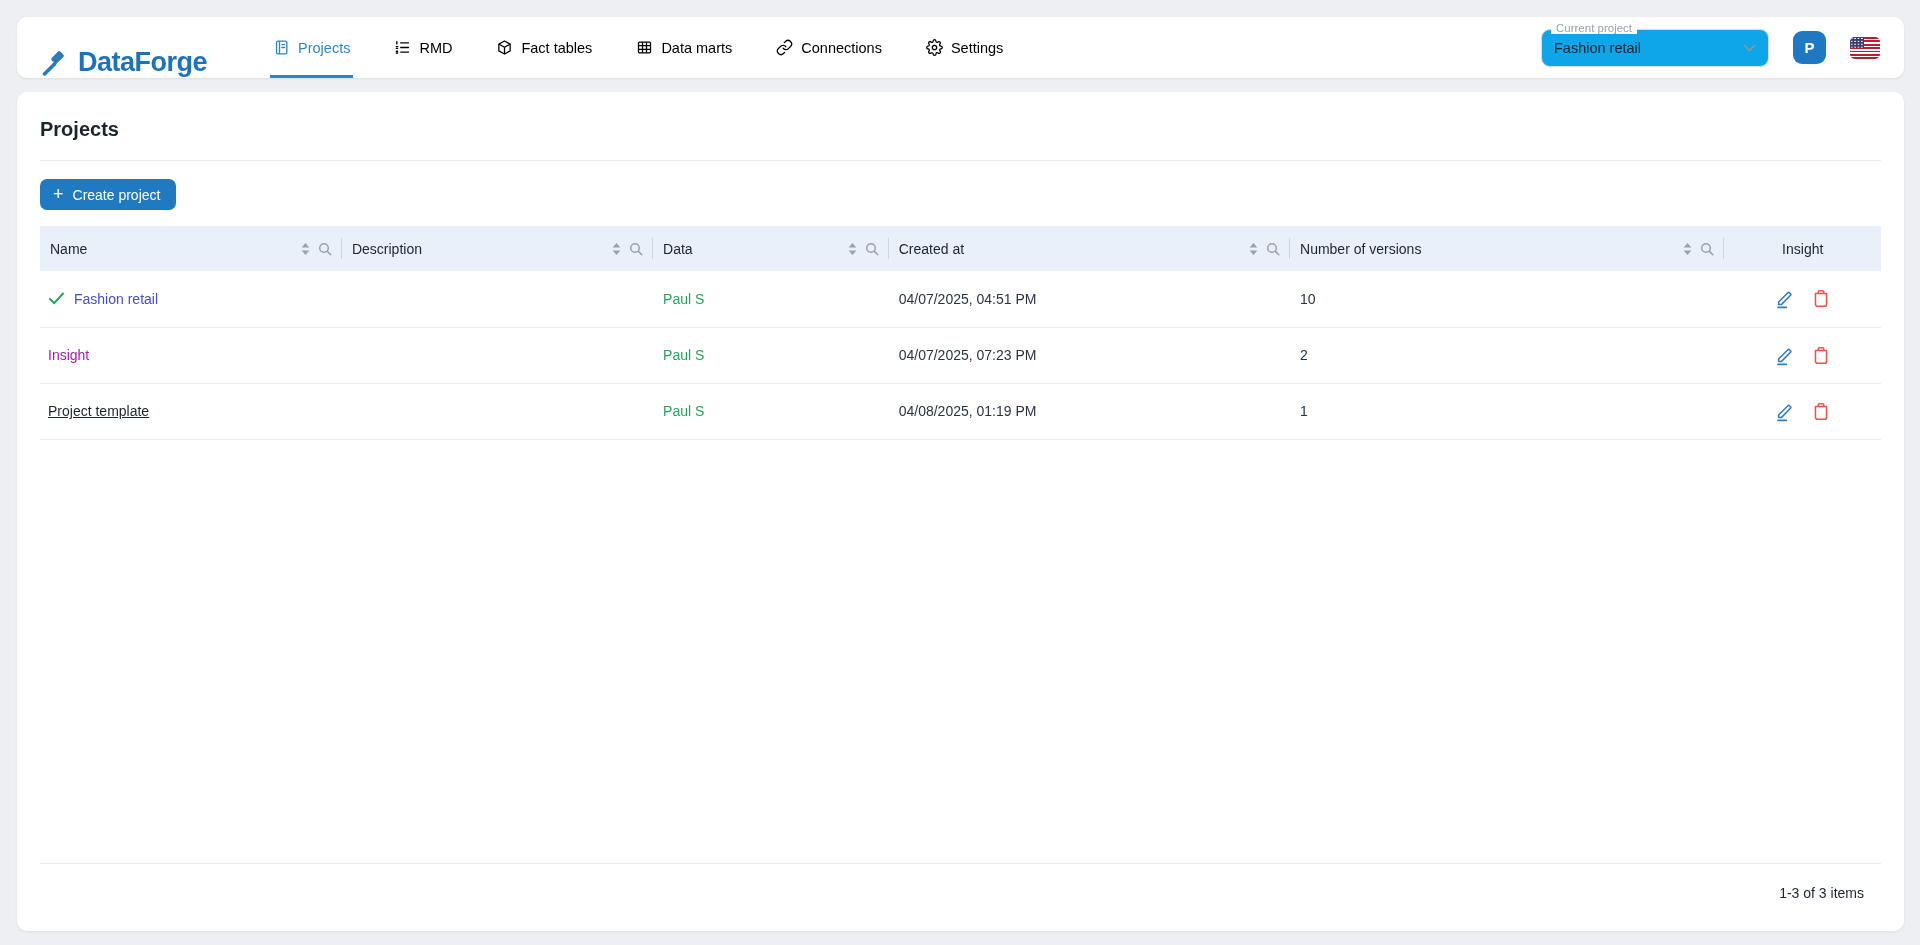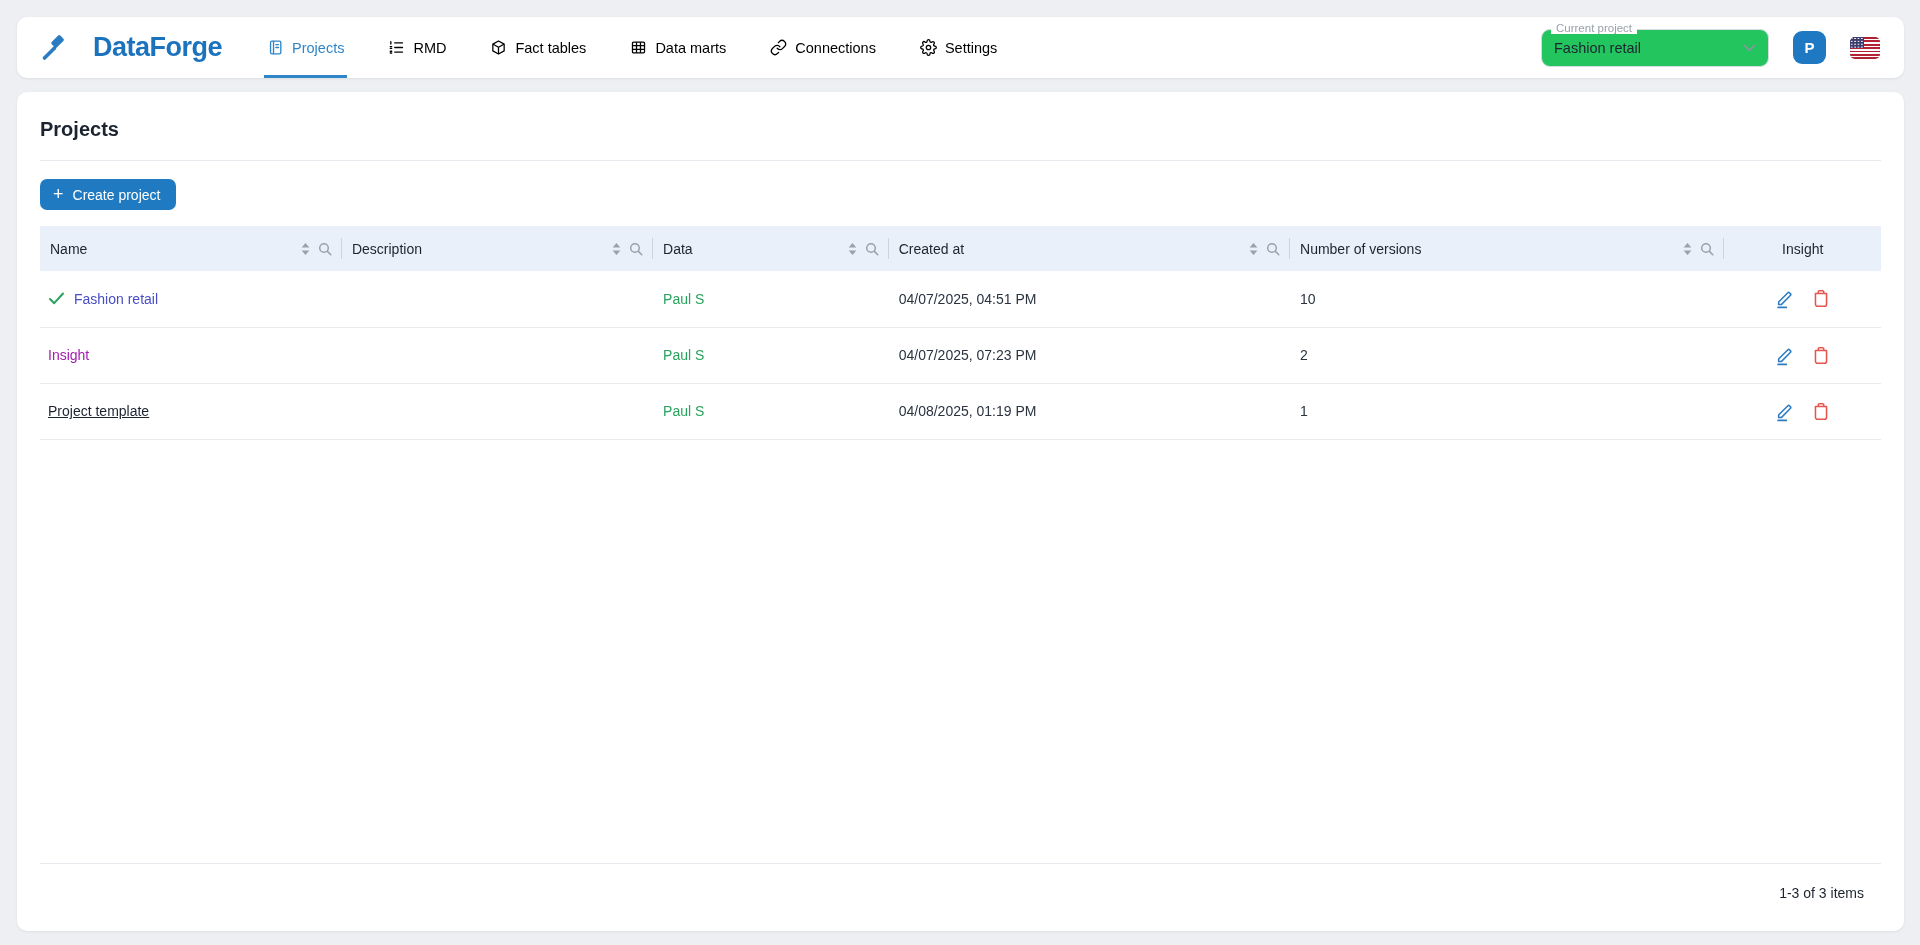--- a/index.html
+++ b/index.html
@@ -19,37 +19,37 @@
     flex: none;
     height: 61px;
     background: #fff;
     border-radius: 10px;
     box-shadow: 0 1px 3px rgba(16,24,40,.07);
     display: flex;
     align-items: stretch;
     padding: 0 24px;
     overflow: hidden;
   }
-  .logo { display: flex; align-items: center; gap: 24px; margin-right: 42px; cursor: pointer; }
+  .logo { display: flex; align-items: flex-end; gap: 9px; margin-right: 63px; cursor: pointer; }
   .logo-text { font-size: 27px; font-weight: 700; color: #1b72bd; letter-spacing: -0.5px; }
   .nav { display: flex; align-items: stretch; }
   .nav-item {
     display: flex; align-items: center; gap: 8px;
     margin-right: 38px; padding: 0 3px;
     font-size: 14.5px; color: #000000; cursor: pointer;
     border-bottom: 3px solid transparent; border-top: 3px solid transparent;
     white-space: nowrap;
   }
   .nav-item svg { flex: none; }
   .nav-item.active { color: #2e86c8; border-bottom-color: #2e86c8; }
   .controls { margin-left: auto; display: flex; align-items: center; gap: 24px; }
   .select-group {
     position: relative; height: 38px;
     border: 1px solid #d5dade; border-radius: 9px;
-    display: flex; align-items: stretch; background: #22c55e;
+    display: flex; align-items: stretch; background: #0ea5e9;
   }
   .select-label {
     position: absolute; top: -8px; left: 9px;
     font-size: 11.5px; color: #99a1ab; background: #fff; padding: 0 5px;
     white-space: nowrap;
   }
   .select-main { display: flex; align-items: center; padding: 0 12px; cursor: pointer; }
   .select-value { font-size: 14.5px; font-weight: 500; color: #1c2430; }
   .select-chevron { margin-left: auto; padding-left: 12px; display: flex; align-items: center; }
   .project-select .select-main { width: 226px; }

